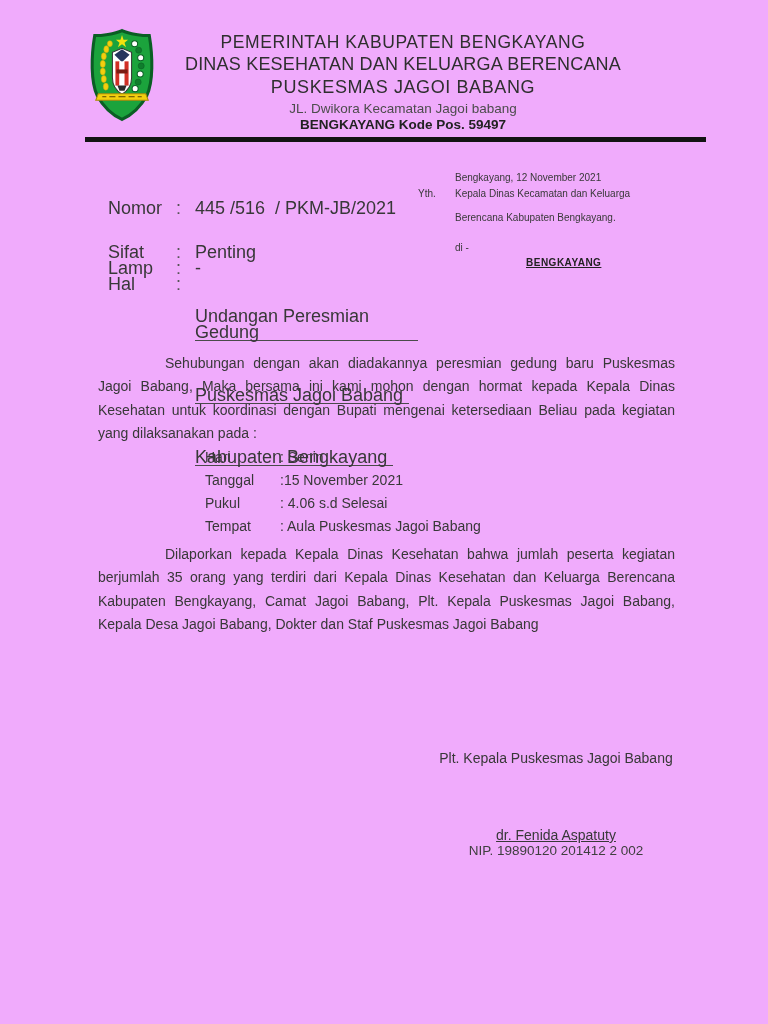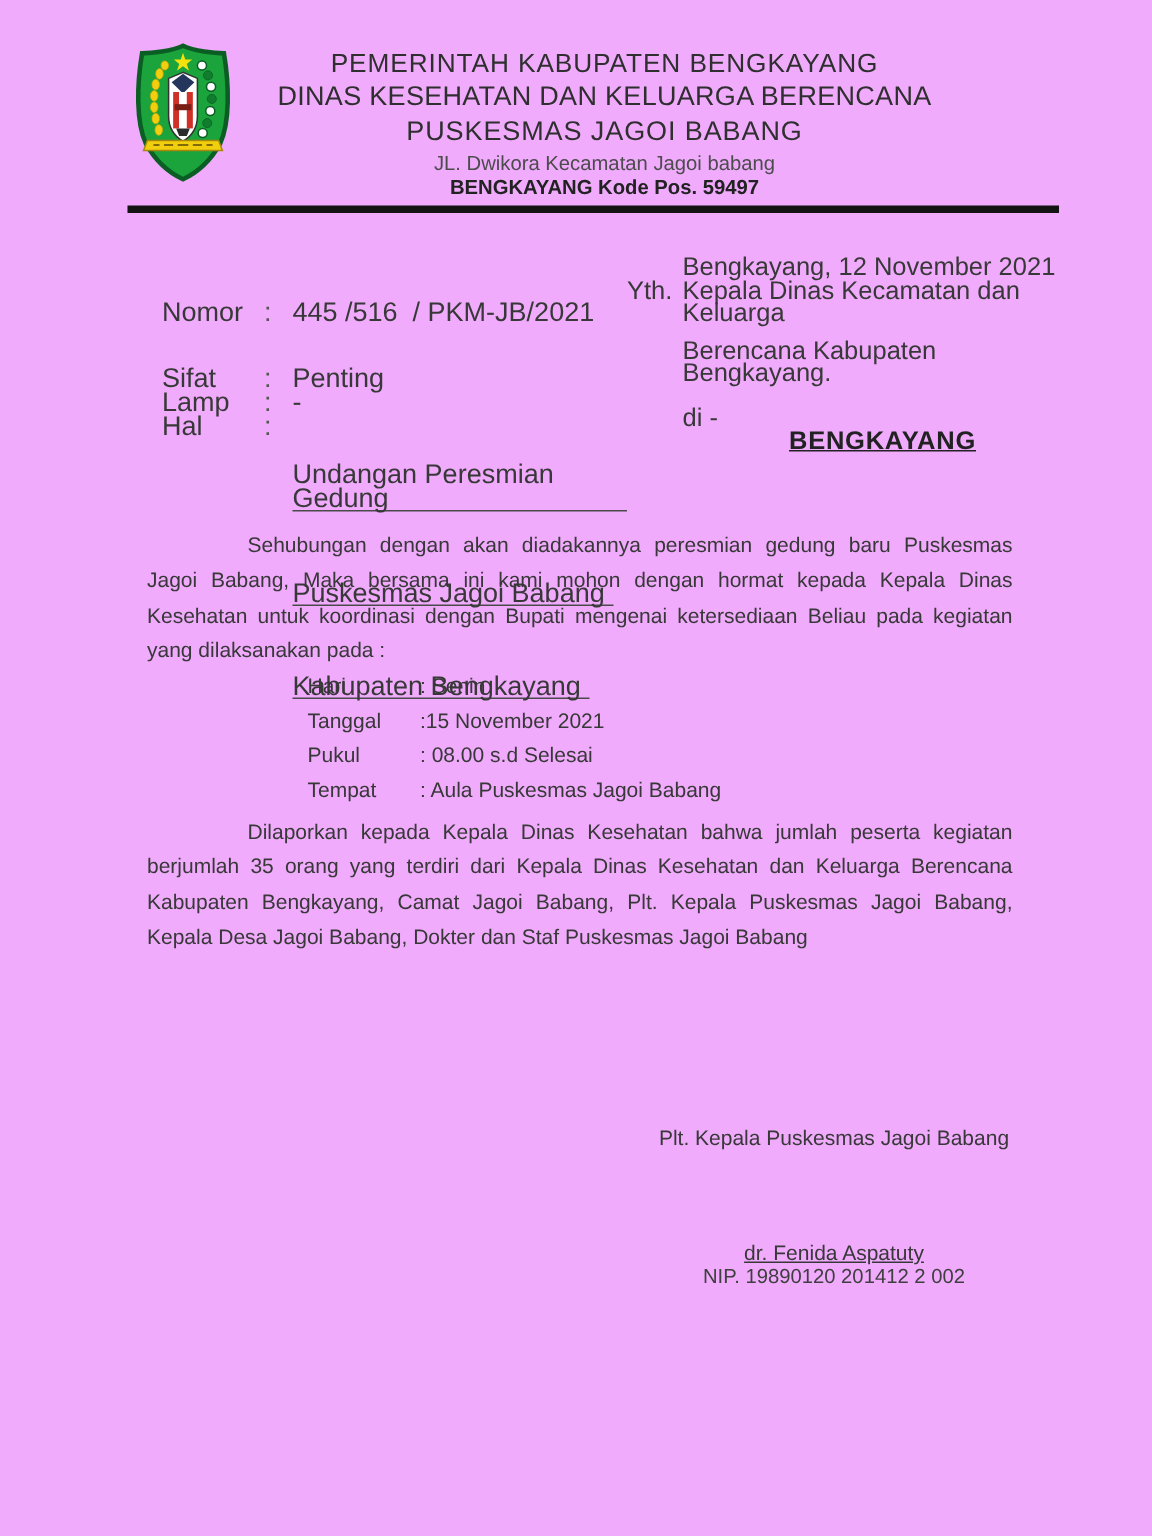--- a/index.html
+++ b/index.html
@@ -33,21 +33,21 @@
 
   
   .meta-left { position:absolute; left:98px; top:200px; width:310px; font-size:18px; line-height:16px;margin-left:10px; }
   .ref-row   { display:flex; }
   .ref-row.mt{ margin-top:28px; }
   .ref-label { width:68px; flex:none; }
   .ref-colon { width:19px; flex:none; color:#555; }
   .ref-value { white-space:pre-wrap; }
   .hal-line  { display:inline-block; border-bottom:1.5px solid #4a4a4a; padding-right:6px; margin-bottom:13.5px; }
 
-  .meta-right { position:absolute; left:418px; top:170px; width:300px; font-size:17px; line-height:15.5px; }
+  .meta-right { position:absolute; left:418px; top:170px; width:300px; font-size:10px; line-height:15.5px; }
   .pd { padding-left:37px; }
   .yth-row { display:flex; }
   .yth { width:37px; flex:none; }
   .recipient2 { margin-top:9px; }
   .di { margin-top:14px; }
   .city {
     margin-left:108px; font-weight:bold; letter-spacing:0.5px;
     text-decoration:underline; color:#222;
   }
 
@@ -171,21 +171,21 @@
       <div class="det-row">
         <span class="det-label">Hari</span>
         <span class="det-value">: Senin</span>
       </div>
       <div class="det-row">
         <span class="det-label">Tanggal</span>
         <span class="det-value">:15 November 2021</span>
       </div>
       <div class="det-row">
         <span class="det-label">Pukul</span>
-        <span class="det-value">: 08.00 s.d Selesai</span>
+        <span class="det-value">: 4.06 s.d Selesai</span>
       </div>
       <div class="det-row">
         <span class="det-label">Tempat</span>
         <span class="det-value">: Aula Puskesmas Jagoi Babang</span>
       </div>
     </div>
     <p class="para p2">Dilaporkan kepada Kepala Dinas Kesehatan bahwa jumlah peserta kegiatan berjumlah 35 orang yang terdiri dari Kepala Dinas Kesehatan dan Keluarga Berencana Kabupaten Bengkayang, Camat Jagoi Babang, Plt. Kepala Puskesmas Jagoi Babang, Kepala Desa Jagoi Babang, Dokter dan Staf Puskesmas Jagoi Babang</p>
   </div>
 
   <div class="signature">

